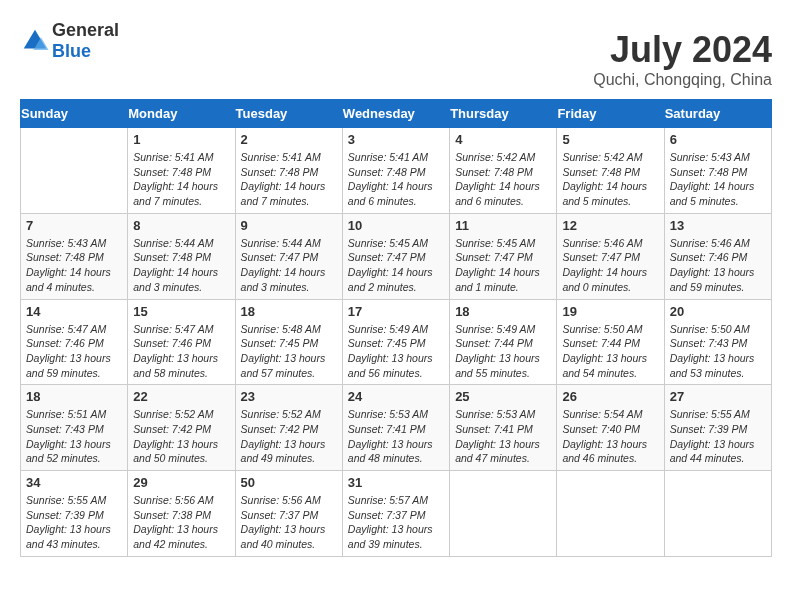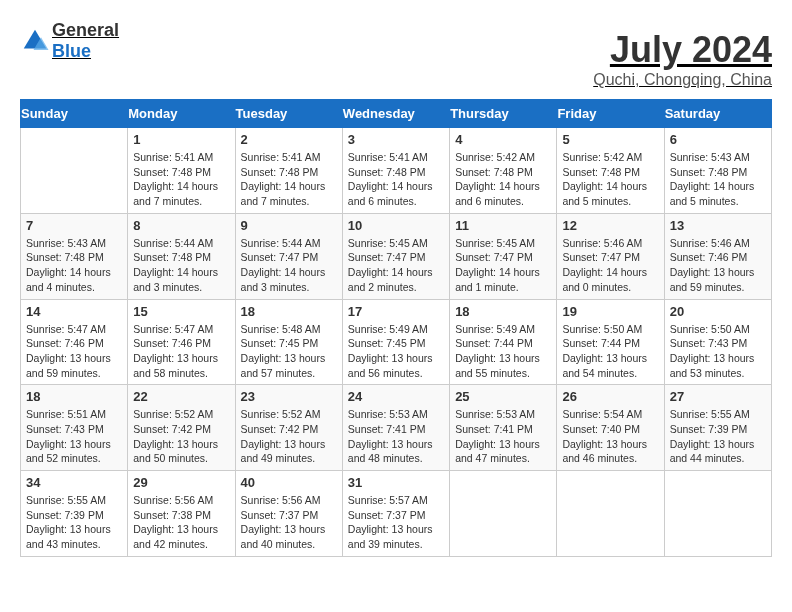--- a/index.html
+++ b/index.html
@@ -8,21 +8,20 @@
       background: #fff;
       width: 792px;
       min-height: 612px;
       padding: 20px;
     }
     .header {
       display: flex;
       justify-content: space-between;
       align-items: flex-start;
       margin-bottom: 10px;
-      text-decoration: underline;
     }
     .logo {
       display: flex;
       align-items: center;
     }
     .logo-text-general {
       font-size: 18px;
       font-weight: bold;
       color: #333;
     }
@@ -74,20 +73,21 @@
       font-size: 13px;
       font-weight: bold;
       color: #333;
       display: block;
       margin-bottom: 3px;
     }
     .cell-info {
       color: #333;
       font-size: 10.5px;
       line-height: 1.4;
+      font-style: italic;
     }
     tbody tr:nth-child(even) td {
       background-color: #f9f9f9;
     }
     tbody tr td.empty {
       background: #fff;
     }
   </style>
 </head>
 <body>
@@ -242,21 +242,21 @@
       <tr>
         <td>
           <span class="day-number">34</span>
           <div class="cell-info">Sunrise: 5:55 AM<br>Sunset: 7:39 PM<br>Daylight: 13 hours and 43 minutes.</div>
         </td>
         <td>
           <span class="day-number">29</span>
           <div class="cell-info">Sunrise: 5:56 AM<br>Sunset: 7:38 PM<br>Daylight: 13 hours and 42 minutes.</div>
         </td>
         <td>
-          <span class="day-number">40</span>
+          <span class="day-number">50</span>
           <div class="cell-info">Sunrise: 5:56 AM<br>Sunset: 7:37 PM<br>Daylight: 13 hours and 40 minutes.</div>
         </td>
         <td>
           <span class="day-number">31</span>
           <div class="cell-info">Sunrise: 5:57 AM<br>Sunset: 7:37 PM<br>Daylight: 13 hours and 39 minutes.</div>
         </td>
         <td class="empty"></td>
         <td class="empty"></td>
         <td class="empty"></td>
       </tr>

